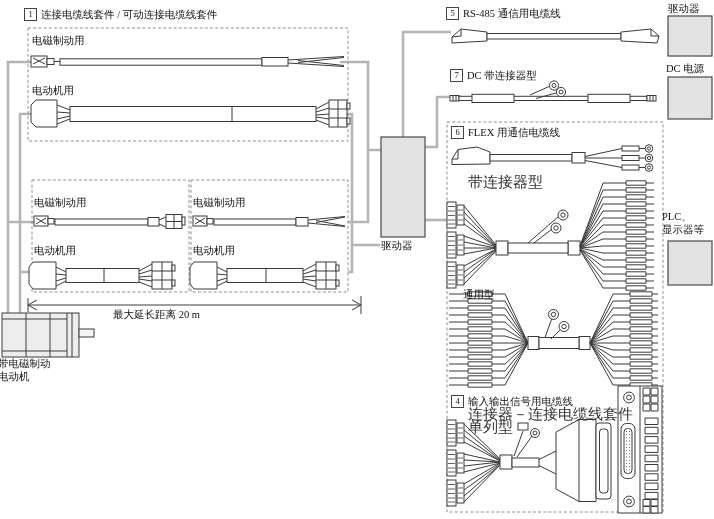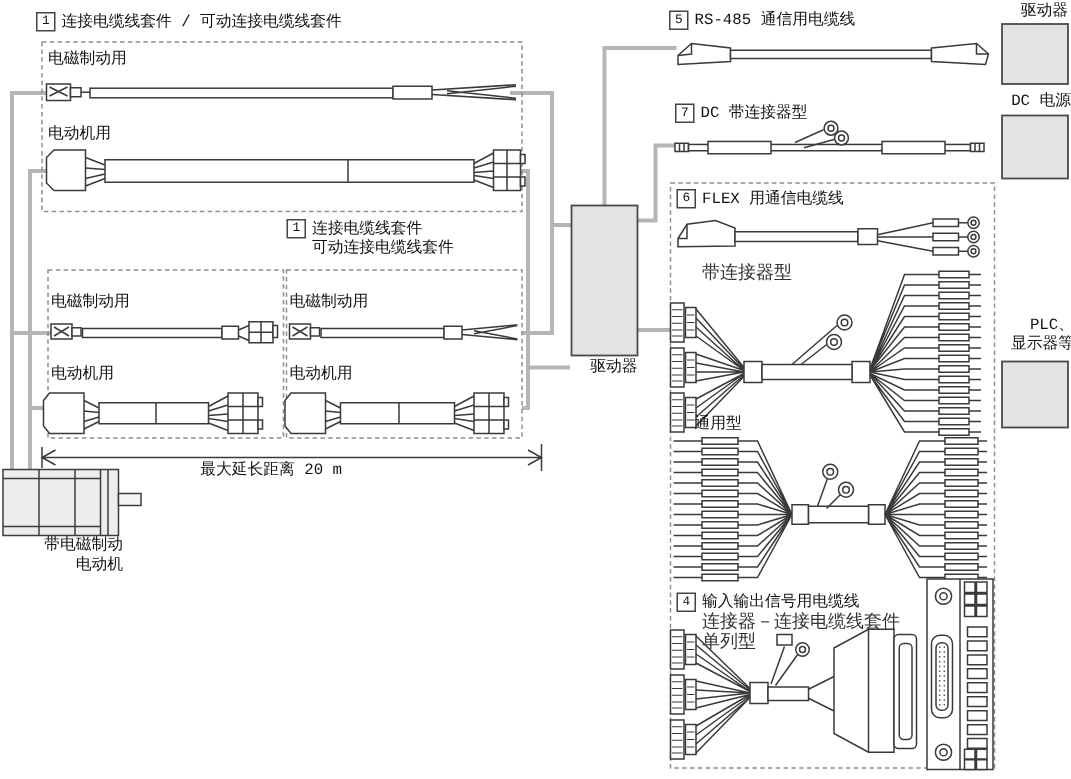--- a/index.html
+++ b/index.html
@@ -1,25 +1,25 @@
 <!DOCTYPE html>
 <html><head>
 <meta charset="utf-8">
 <style>
   html,body{margin:0;padding:0;}
   #stage{position:relative;width:714px;height:519px;background:#fff;overflow:hidden;
-         font-family:Liberation Mono, monospace;color:#111;}
+         font-family:Liberation Serif, serif;color:#111;}
   #art{position:absolute;left:0;top:0;}
   .lbl{position:absolute;font-size:10.5px;line-height:13px;white-space:nowrap;color:#111;}
   .numbox{display:inline-block;width:11px;height:11px;border:1px solid #444;background:#fff;
           font-size:8.5px;line-height:11px;text-align:center;margin-right:4px;vertical-align:1px;}
   .row{display:block;}
   .indent{margin-left:17px;}
-  .sub{font-size:12px;color:#333;}
-  .ctr{text-align:right;white-space:normal;}
+  .sub{font-size:15px;color:#333;}
+  .ctr{text-align:left;white-space:normal;}
 </style>
 </head>
 <body>
 
 <div id="stage">
 
 <svg id="art" width="714" height="519" viewBox="0 0 714 519">
 
   <g stroke="#b5b5b5" stroke-width="2.6" fill="none">
     <path d="M31,62 H8 V313 M8,222 H34"></path>
@@ -228,24 +228,20 @@
     <path d="M643,499.5h7v6.5h-7z M651,499.5h7v6.5h-7z M643,506.5h7v6.5h-7z M651,506.5h7v6.5h-7z"></path>
   </g>
 </svg>
 
   <div class="lbl" style="left:24px;top:8px">
     <span class="numbox">1</span><span>连接电缆线套件 / 可动连接电缆线套件</span>
   </div>
   <div class="lbl" style="left:32px;top:34px">电磁制动用</div>
   <div class="lbl" style="left:32px;top:84px">电动机用</div>
 
-  <div class="lbl" style="left:191px;top:146px">
-    <span class="row"><span class="numbox">1</span><span>连接电缆线套件</span></span>
-    <span class="row indent">可动连接电缆线套件</span>
-  </div>
 
   <div class="lbl" style="left:34px;top:196px">电磁制动用</div>
   <div class="lbl" style="left:34px;top:244px">电动机用</div>
   <div class="lbl" style="left:193px;top:196px">电磁制动用</div>
   <div class="lbl" style="left:193px;top:244px">电动机用</div>
 
   <div class="lbl ctr" style="left:113px;top:308px;width:115px">最大延长距离 20 m</div>
 
   <div class="lbl ctr" style="left:-2px;top:358px;width:84px;line-height:12.5px">
     <span class="row">带电磁制动</span>
@@ -259,21 +255,21 @@
   </div>
   <div class="lbl" style="left:450px;top:69px">
     <span class="numbox">7</span><span>DC 带连接器型</span>
   </div>
   <div class="lbl" style="left:451px;top:126px">
     <span class="numbox">6</span><span>FLEX 用通信电缆线</span>
   </div>
   <div class="lbl" style="left:451px;top:176px">
     <span class="row indent sub">带连接器型</span>
   </div>
-  <div class="lbl" style="left:463px;top:277px">通用型</div>
+  <div class="lbl" style="left:463px;top:288px">通用型</div>
   <div class="lbl" style="left:451px;top:395px">
     <span class="row"><span class="numbox">4</span><span>输入输出信号用电缆线</span></span>
     <span class="row indent sub">连接器－连接电缆线套件</span>
     <span class="row indent sub">单列型</span>
   </div>
 
   <div class="lbl ctr" style="left:668px;top:2px;width:44px">驱动器</div>
   <div class="lbl ctr" style="left:666px;top:62px;width:48px">DC 电源</div>
   <div class="lbl ctr" style="left:662px;top:211px;width:54px;line-height:12.5px">
     <span class="row">PLC、</span>

